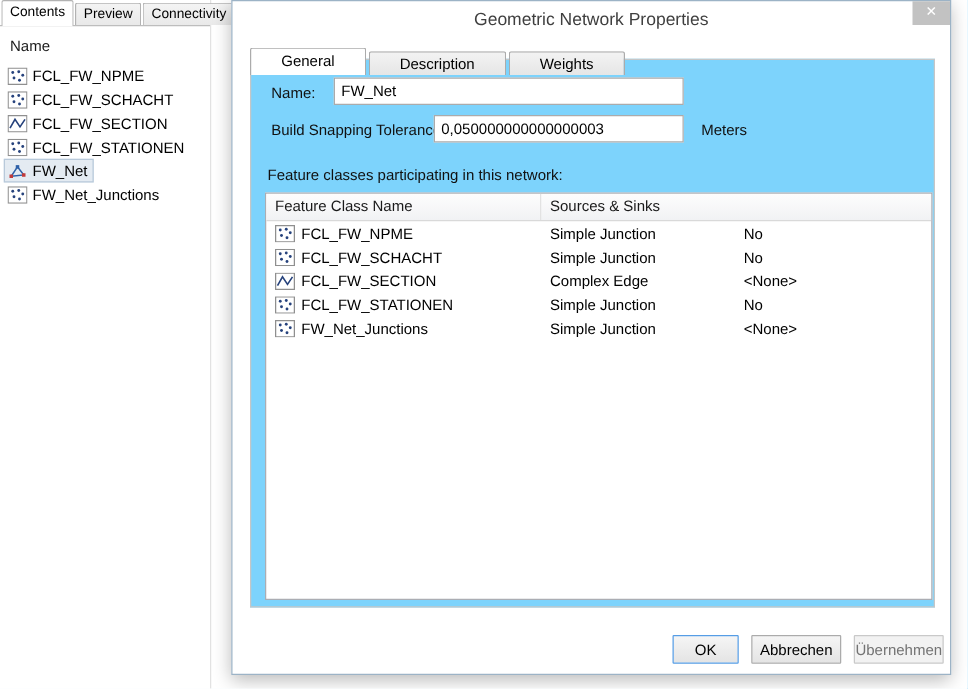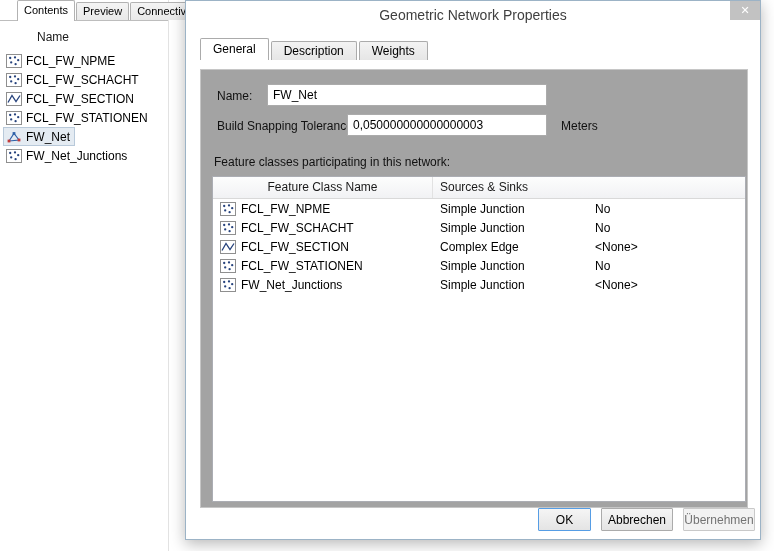--- a/index.html
+++ b/index.html
@@ -3,70 +3,70 @@
 <meta charset="utf-8">
 <style>
   * { margin:0; padding:0; box-sizing:border-box; }
   html,body { width:774px; height:551px; background:#fff; color:#000;
               font-family:"Liberation Sans", sans-serif; font-size:12px; }
   .root { position:relative; width:774px; height:551px; overflow:hidden; background:#fff; }
 
   
   .catalog { position:absolute; left:0; top:0; width:169px; height:551px; background:#fff;
              border-right:1px solid #e2e2e2; }
-  .cat-tabs { display:flex; align-items:flex-end; height:21px; position:relative; padding-left:17px; }
+  .cat-tabs { display:flex; align-items:flex-end; height:21px; position:relative; padding-left:1px; }
   .cat-tab-line { position:absolute; left:0; right:0; bottom:0; height:1px; background:#bdbdbd; }
   .cat-tab { height:18px; line-height:17px; padding:0 6px; font-size:11px; margin-right:1px; margin-bottom:1px;
              border:1px solid #b2b2b2; border-bottom:none; background:linear-gradient(#f4f4f4,#e9e9e9);
              border-radius:2px 2px 0 0; white-space:nowrap; cursor:default; position:relative; }
   .cat-tab.active { height:21px; line-height:19px; margin-bottom:0; background:#fff; z-index:2; }
-  .cat-name-header { padding:9px 0 7px 8px; font-size:12px; color:#1a1a1a;margin-left:29px; }
+  .cat-name-header { padding:9px 0 7px 8px; font-size:12px; color:#1a1a1a; }
   .cat-list { padding-left:3px; }
   .cat-item { display:flex; align-items:center; height:19px; padding:0 4px 0 2px; width:max-content;
               border:1px solid transparent; cursor:default; }
   .cat-item.selected { background:#e4ebf2; border-color:#b8c9da; }
   .icon { width:16px; height:14px; flex:0 0 auto; }
   .cat-item .icon { margin-right:4px; }
   .cat-item span { white-space:nowrap; }
 
   
   .dialog { position:absolute; left:185px; top:0; width:576px; height:540px; background:#fff;
             border:1px solid #9cb3c6; box-shadow:0 4px 14px rgba(0,0,0,0.28); }
   .dlg-titlebar { position:relative; height:30px; }
   .dlg-title { text-align:center; line-height:28px; font-size:14px; color:#3f3f3f; }
   .dlg-close { position:absolute; top:0; right:0; width:30px; height:19px; background:#c2c2c2;
                color:#fff; text-align:center; line-height:18px; font-size:11px; cursor:default; }
 
   .dlg-tabs { position:absolute; left:14px; top:37px; height:22px; display:flex; align-items:flex-end; z-index:3; }
-  .dlg-tab { height:19px; line-height:18px; padding:0 12px; margin-right:2px; font-size:12px;
+  .dlg-tab { height:19px; line-height:18px; padding:0 24px; margin-right:2px; font-size:12px;
              border:1px solid #ababab; border-bottom:none; background:linear-gradient(#f3f3f3,#e6e6e6);
              border-radius:2px 2px 0 0; cursor:default; white-space:nowrap; }
   .dlg-tab.active { height:22px; line-height:21px; background:#fff; }
 
-  .dlg-panel { position:absolute; left:14px; top:68px; width:548px; height:439px;
-               border:1px solid #c6c6c6; background:#a3a3a3; }
+  .dlg-panel { position:absolute; left:14px; top:46px; width:548px; height:439px;
+               border:1px solid #c6c6c6; background:#7dd3fc; }
 
   .lbl { position:absolute; font-size:12px; color:#111; white-space:nowrap; }
   .fld-name-label { left:16px; top:19px; }
   .fld-tol-label  { left:16px; top:49px; }
   .fld-tol-unit   { left:360px; top:49px; }
   .tbl-caption    { left:13px; top:85px; }
 
   .txt { position:absolute; height:22px; border:1px solid #ababab; background:#fff; padding:0 5px;
          font:12px "Liberation Sans", sans-serif; color:#000; }
   .fld-name-input { left:66px; top:14px; width:280px; }
   .fld-tol-input  { left:146px; top:44px; width:200px; }
 
   .fc-table { position:absolute; left:11px; top:106px; width:534px; height:326px;
               border:1px solid #abadb3; background:#fff; overflow:hidden; }
   .fc-header { display:flex; height:22px; background:linear-gradient(#fdfdfd,#f1f2f4);
                border-bottom:1px solid #d9d9d9; }
   .fc-col { padding:3px 7px; font-size:12px; color:#1a1a1a; border-right:1px solid #e2e2e2;
             white-space:nowrap; overflow:hidden; cursor:default; }
-  .col-name { width:220px;text-align:center; }
+  .col-name { width:220px; }
   .col-role { width:155px; }
   .col-src  { flex:1; border-right:none; }
   .fc-row { display:flex; height:19px; align-items:center; cursor:default; }
   .fc-cell { padding:0 7px; font-size:12px; white-space:nowrap; overflow:hidden; border-right:none; }
   .fc-cell.col-name { display:flex; align-items:center; }
   .fc-cell .icon { margin-right:5px; }
 
   .dlg-buttons { position:absolute; left:0; top:507px; width:569px; display:flex;
                  justify-content:flex-end; gap:10px; }
   .btn { width:53px; height:23px; border:1px solid #ababab; background:linear-gradient(#f5f5f5,#e4e4e4);

